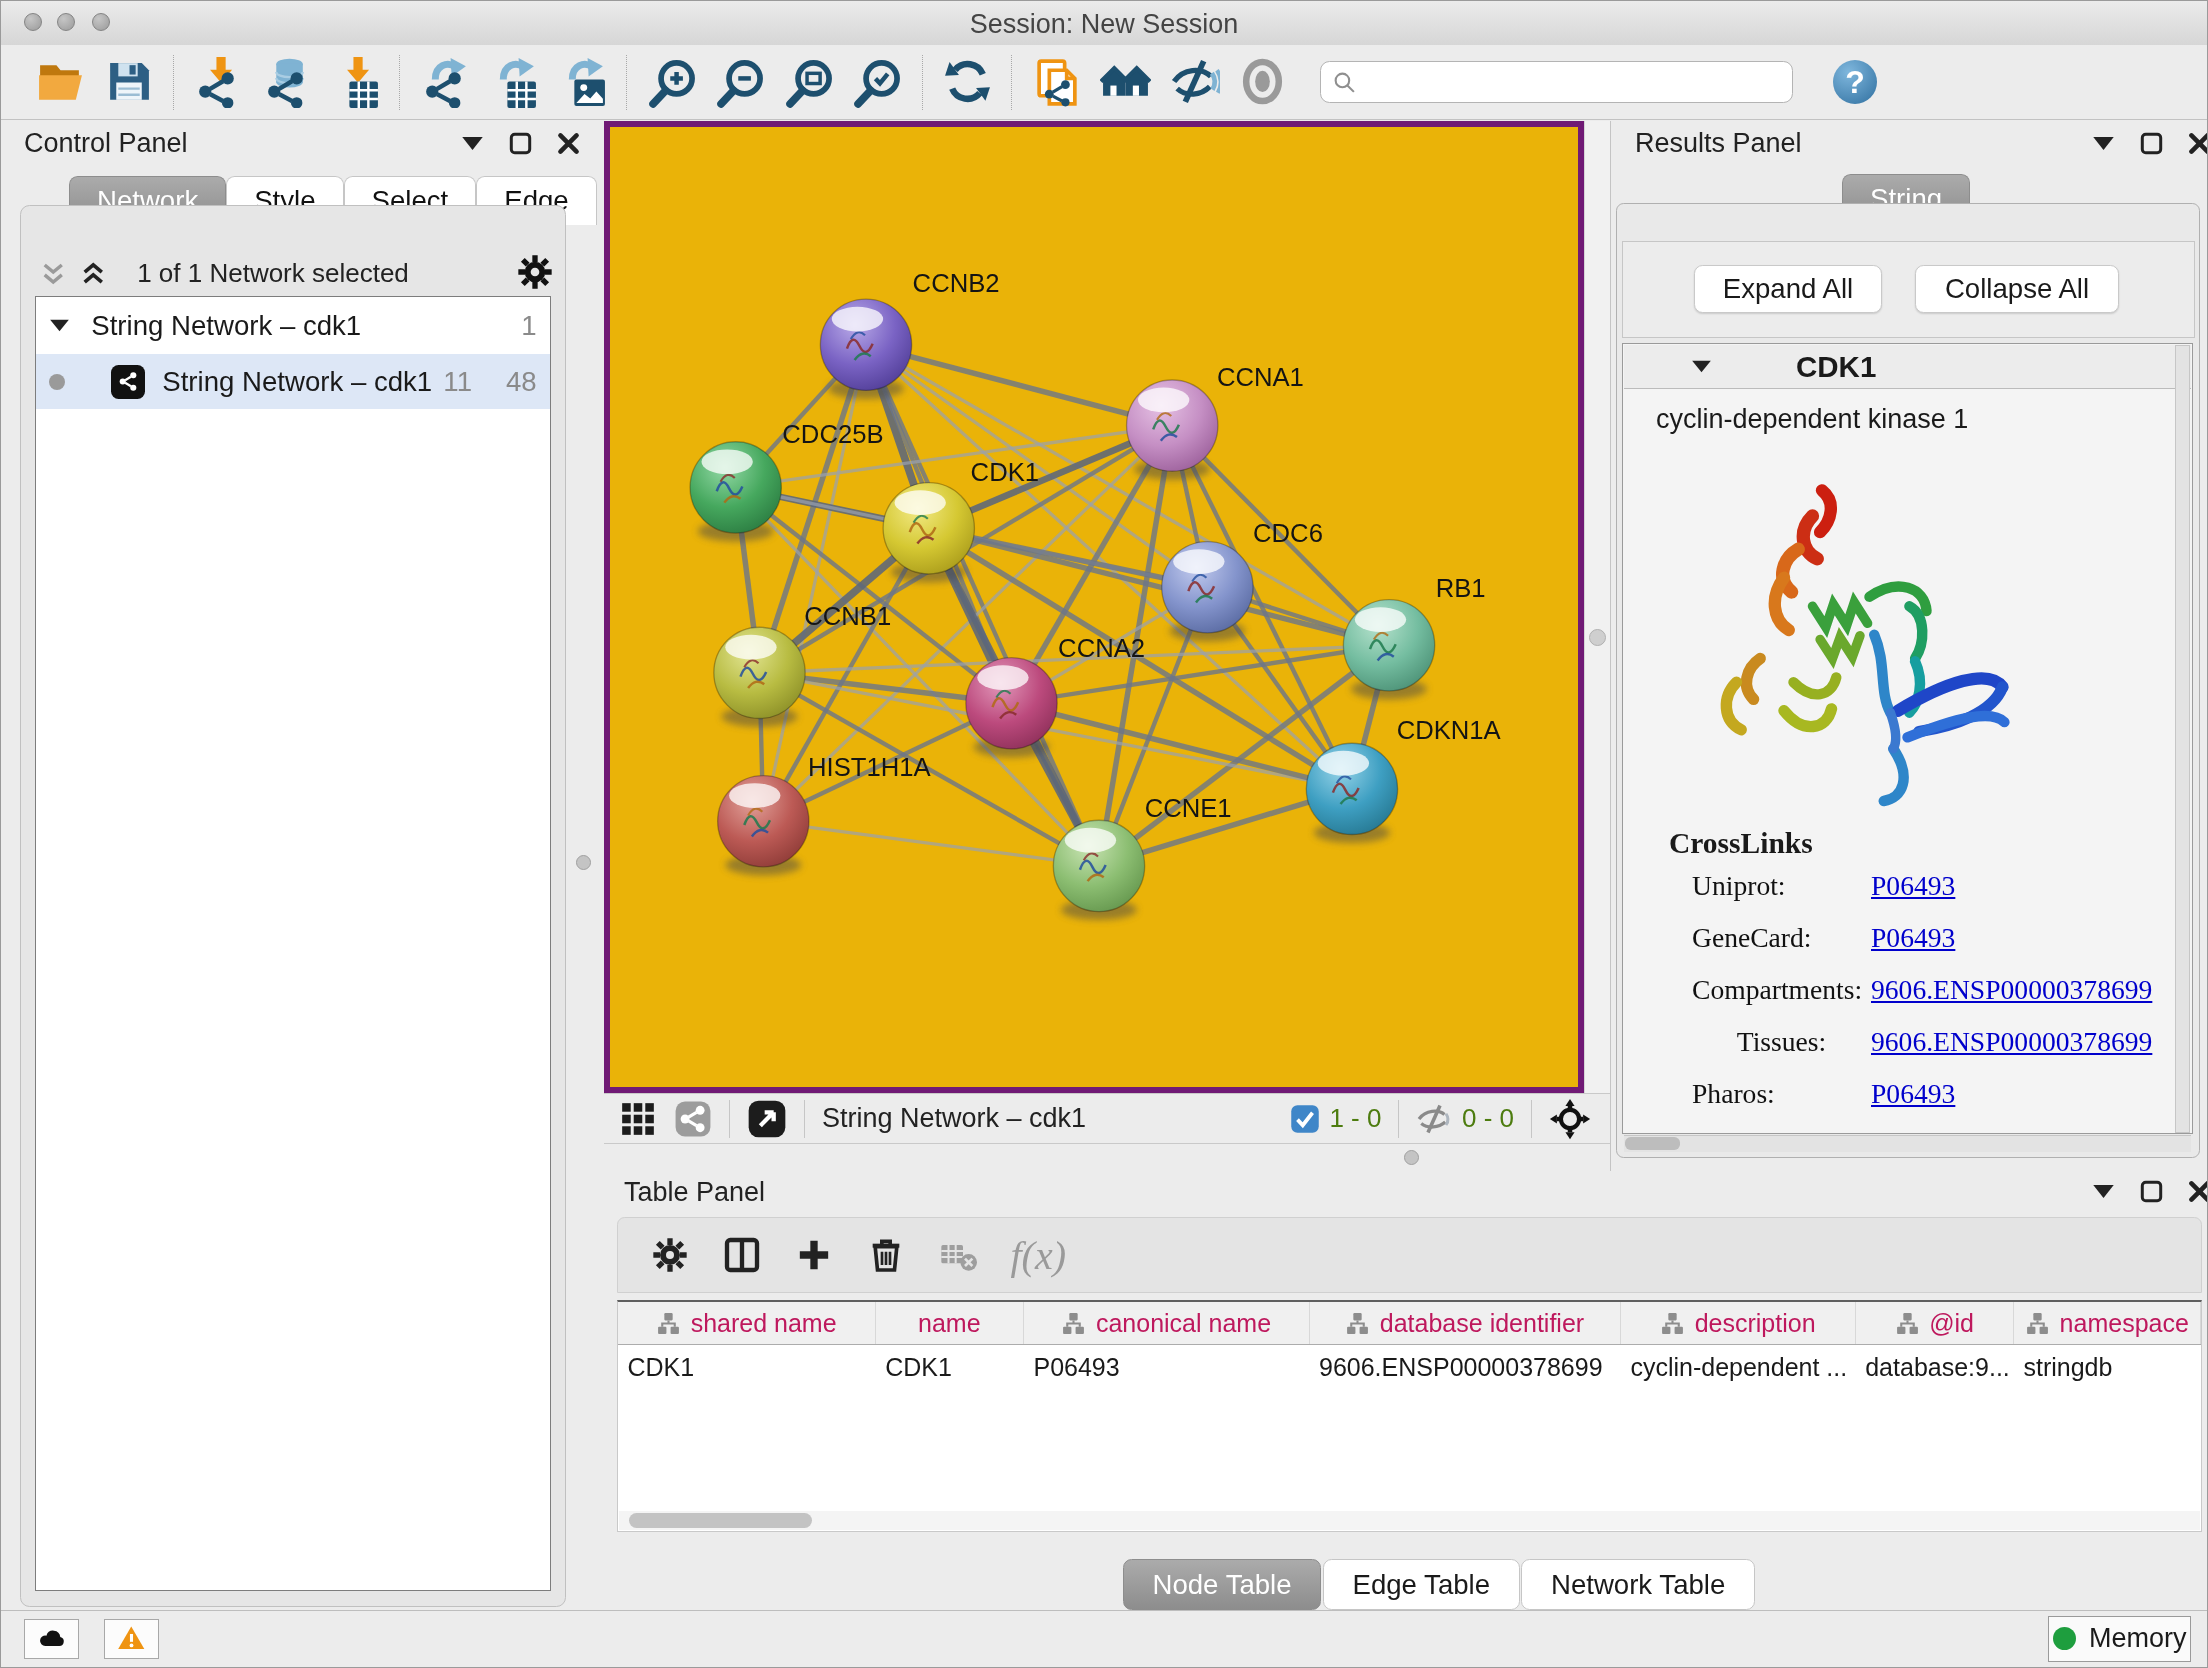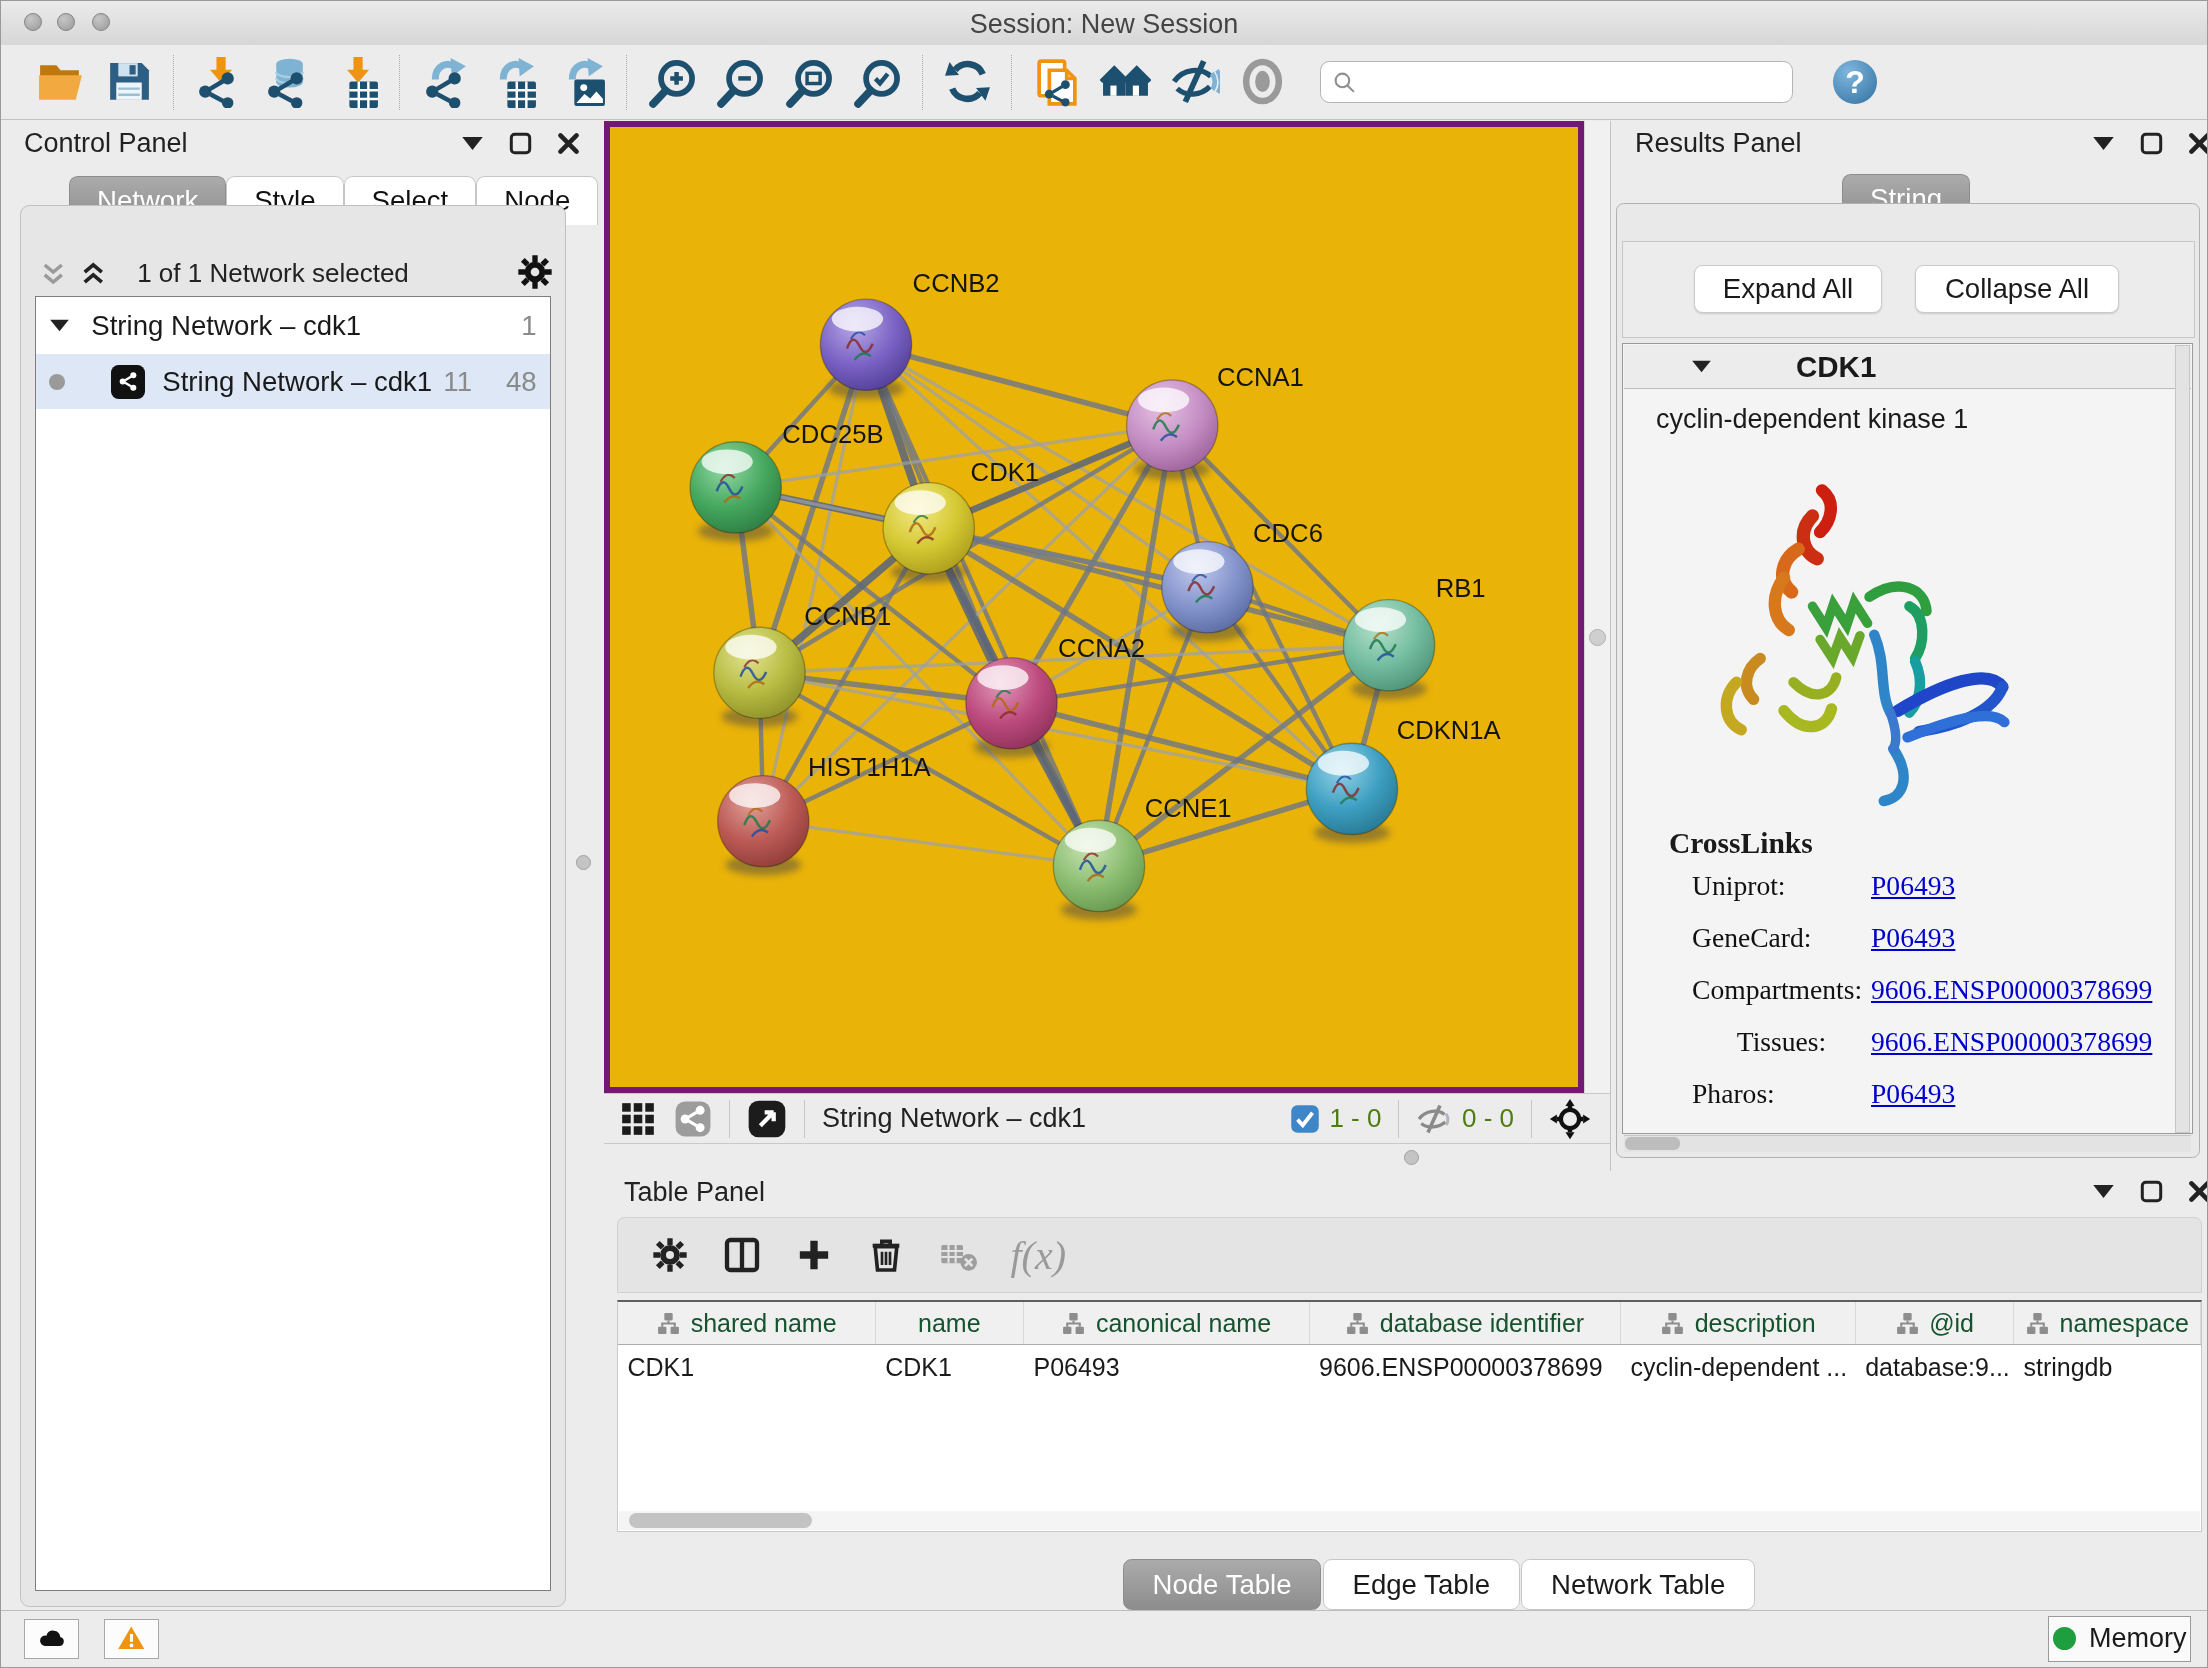--- a/index.html
+++ b/index.html
@@ -69,21 +69,21 @@
   .hthumb{left:1624px;top:1136px;width:55px;height:13.3px;background:#bdbdbd;border-radius:5.7px;}
   
   .tpbar{left:616px;top:1216px;width:1585px;height:76px;background:#e4e4e4;border:1px solid #d0d0d0;
     border-radius:7.6px 7.6px 0 0;display:flex;align-items:center;padding-left:23px;box-sizing:border-box;}
   .tpbtn{width:57px;height:57px;display:flex;align-items:center;justify-content:center;margin-right:15px;}
   .tpbtn svg{width:40px;height:40px;}
   .fx{font-family:"Liberation Serif",serif;font-style:italic;font-size:40px;color:#9a9a9a;}
   .tablebox{left:616px;top:1299px;width:1585px;height:232px;background:#fff;border:1px solid #c9c9c9;
     border-top:2.9px solid #5f5f5f;box-sizing:border-box;overflow:hidden;}
   .thead{display:flex;height:42px;background:#f0f0f0;border-bottom:1px solid #acacac;}
-  .th{display:flex;align-items:center;justify-content:center;font-size:25px;color:#14532d;
+  .th{display:flex;align-items:center;justify-content:center;font-size:25px;color:#be185d;
     border-right:1px solid #d8d8d8;box-sizing:border-box;gap:9.5px;overflow:hidden;white-space:nowrap;}
   .th svg{width:25px;height:25px;flex:none;}
   .trow{display:flex;height:44px;}
   .td{font-size:25px;display:flex;align-items:center;padding-left:9.5px;box-sizing:border-box;
      overflow:hidden;white-space:nowrap;}
   .tbl-hscroll{left:618px;top:1510px;width:1581px;height:19px;background:#f4f4f4;}
   .tbl-thumb{left:628px;top:1512px;width:183px;height:15px;background:#c3c3c3;border-radius:7.6px;}
   .btabs{left:1122px;top:1558px;display:flex;}
   .btab{height:49px;padding:0 28.5px;display:flex;align-items:center;font-size:27.6px;background:#fff;
     border:1px solid #c6c6c6;border-radius:8.6px;margin-right:1.9px;}
@@ -305,21 +305,21 @@
         <rect x="2" y="2" width="16" height="16" rx="3" fill="none" stroke="#222" stroke-width="2.6"></rect>
       </svg>
     <svg viewBox="0 0 20 20">
         <path d="M3 3l14 14M17 3L3 17" stroke="#222" stroke-width="4" stroke-linecap="round"></path>
       </svg>
   </div>
   <div class="abs" id="cp-tabs" style="left:68px;top:175px;display:flex;">
       <span class="tab sel">Network</span>
       <span class="tab">Style</span>
       <span class="tab">Select</span>
-      <span class="tab">Node</span>
+      <span class="tab">Edge</span>
     </div>
   <div class="abs cpbox"></div>
 
   <div class="abs" style="left:38px;top:259px;">
     <svg width="28.5" height="27" viewBox="0 0 20 18">
         <path d="M4 3l6 5 6-5M4 10l6 5 6-5" stroke="#9a9a9a" stroke-width="2.4" fill="none"></path>
       </svg>
   </div>
   <div class="abs" style="left:78px;top:259px;">
     <svg width="28.5" height="27" viewBox="0 0 20 18">

